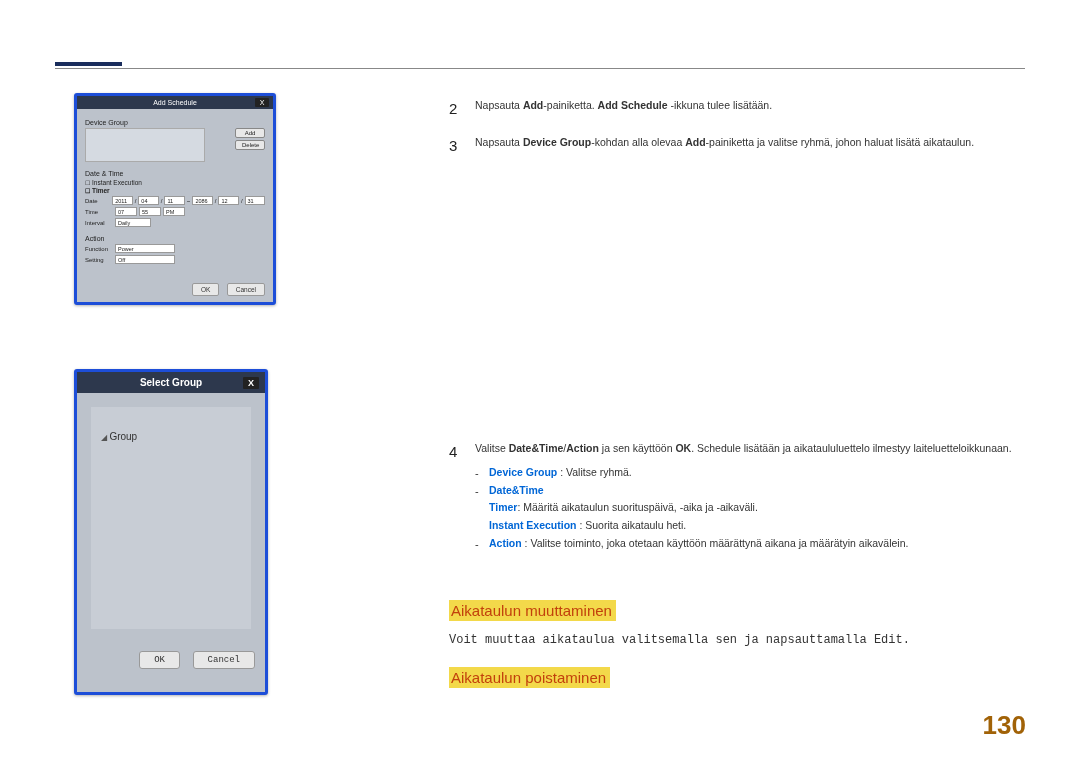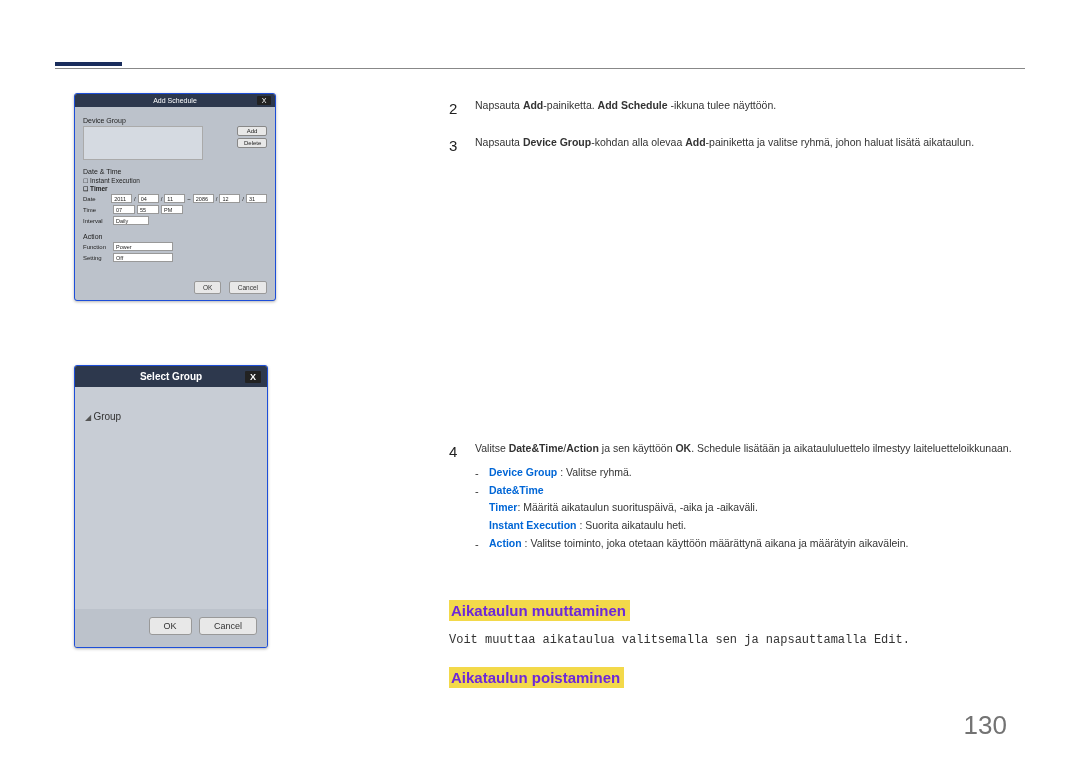--- a/index.html
+++ b/index.html
@@ -35,30 +35,30 @@
   }
   .right-col {
     position: absolute;
     left: 449px;
     top: 98px;
     width: 585px;
   }
   .page-number {
     position: absolute;
     bottom: 22px;
-    right: 73px;
+    right: 54px;
     font-size: 26px;
-    color: #737373;
-    font-weight: 400;
+    color: #a16207;
+    font-weight: 700;
   }
 
   
   .dialog {
     background: #bcc2cb;
-    border: 1px solid #1d4ed8;
+    border: 3px solid #1d4ed8;
     border-radius: 3px;
     overflow: hidden;
     margin-bottom: 64px;
     box-shadow: 0 1px 3px rgba(0,0,0,0.3);
   }
   .dialog-titlebar {
     background: #2d384d;
     color: #fff;
     font-size: 7px;
     text-align: center;
@@ -138,27 +138,27 @@
     display: inline-block;
   }
 
   
   .dialog2 { width: 194px; }
   .dialog2 .dialog-titlebar { font-size: 10px; padding: 5px 0; font-weight: bold; }
   .dialog2 .dialog-close { top: 5px; right: 6px; width: 16px; height: 12px; line-height: 12px; font-size: 9px; }
   .dialog2 .list-area {
     background: #c8cdd5;
     height: 222px;
-    margin: 0;
+    margin: 14px;
     padding: 24px 10px;
     font-size: 10px;
     color: #333;
   }
   .tree-item::before { content: "◢ "; font-size: 8px; color: #555; }
-  .dialog2 .dialog-footer { padding: 6px 10px 12px; background: #bcc2cb; }
+  .dialog2 .dialog-footer { padding: 6px 10px 23px; background: #bcc2cb; font-family: Liberation Mono, monospace; }
   .dialog2 .dlg-btn { font-size: 9px; padding: 3px 14px; border-radius: 3px; }
 
   
   .step {
     display: flex;
     gap: 14px;
     margin-bottom: 14px;
     font-size: 10.5px;
     line-height: 1.5;
   }
@@ -185,23 +185,23 @@
     content: "-";
     position: absolute;
     left: 0;
     top: 0;
     font-size: 11px;
   }
   .sublist li.sub { padding-left: 14px; }
   h3.yellow {
     display: inline-block;
     background: #f3d94a;
-    color: #6d28d9;
+    color: #c2410c;
     font-size: 15px;
-    font-weight: bold;
+    font-weight: normal;
     padding: 2px 4px 2px 2px;
     margin: 18px 0 10px 0;
   }
   .para {
     font-size: 12px;
     line-height: 1.5;
     font-family: Liberation Mono, monospace;
   }
 </style>
 </head>
@@ -288,21 +288,21 @@
       <span class="dlg-btn">Cancel</span>
     </div>
   </div>
 </div>
 
 <div class="right-col">
 
   <div class="step">
     <div class="step-num">2</div>
     <div>
-      <span>Napsauta </span><span class="b">Add</span><span>-painiketta. </span><span class="b">Add Schedule</span><span> -ikkuna tulee näyttöön.</span>
+      <span>Napsauta </span><span class="b">Add</span><span>-painiketta. </span><span class="b">Add Schedule</span><span> -ikkuna tulee lisätään.</span>
     </div>
   </div>
 
   <div class="step">
     <div class="step-num">3</div>
     <div>
       <span>Napsauta </span><span class="b">Device Group</span><span>-kohdan alla olevaa </span><span class="b">Add</span><span>-painiketta ja valitse ryhmä, johon haluat lisätä aikataulun.</span>
     </div>
   </div>
 

